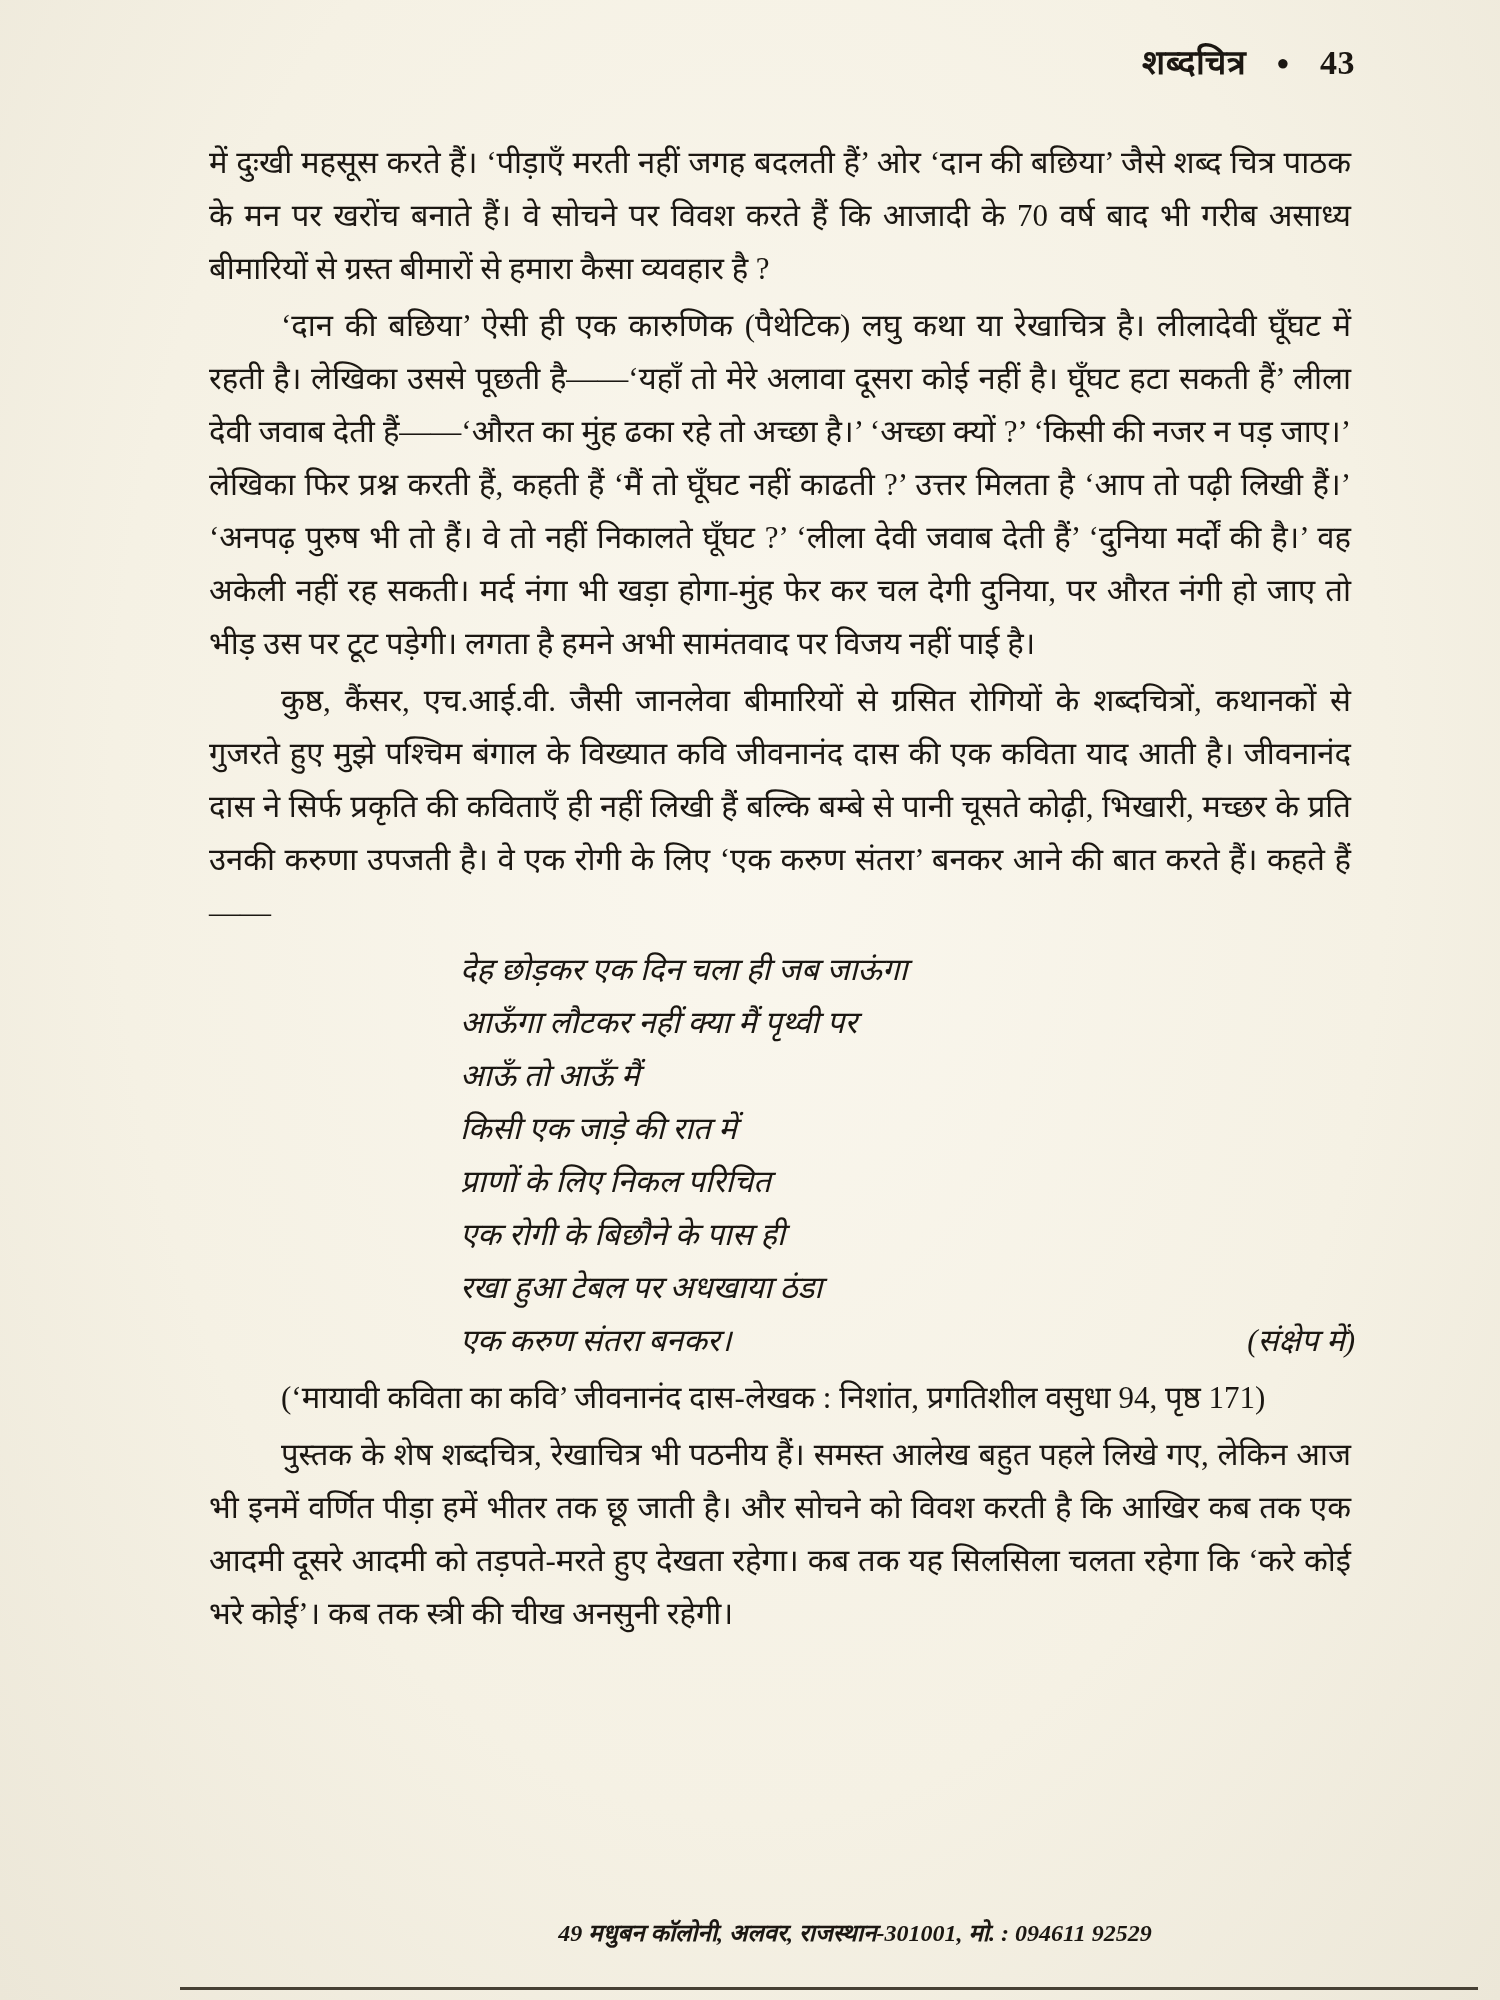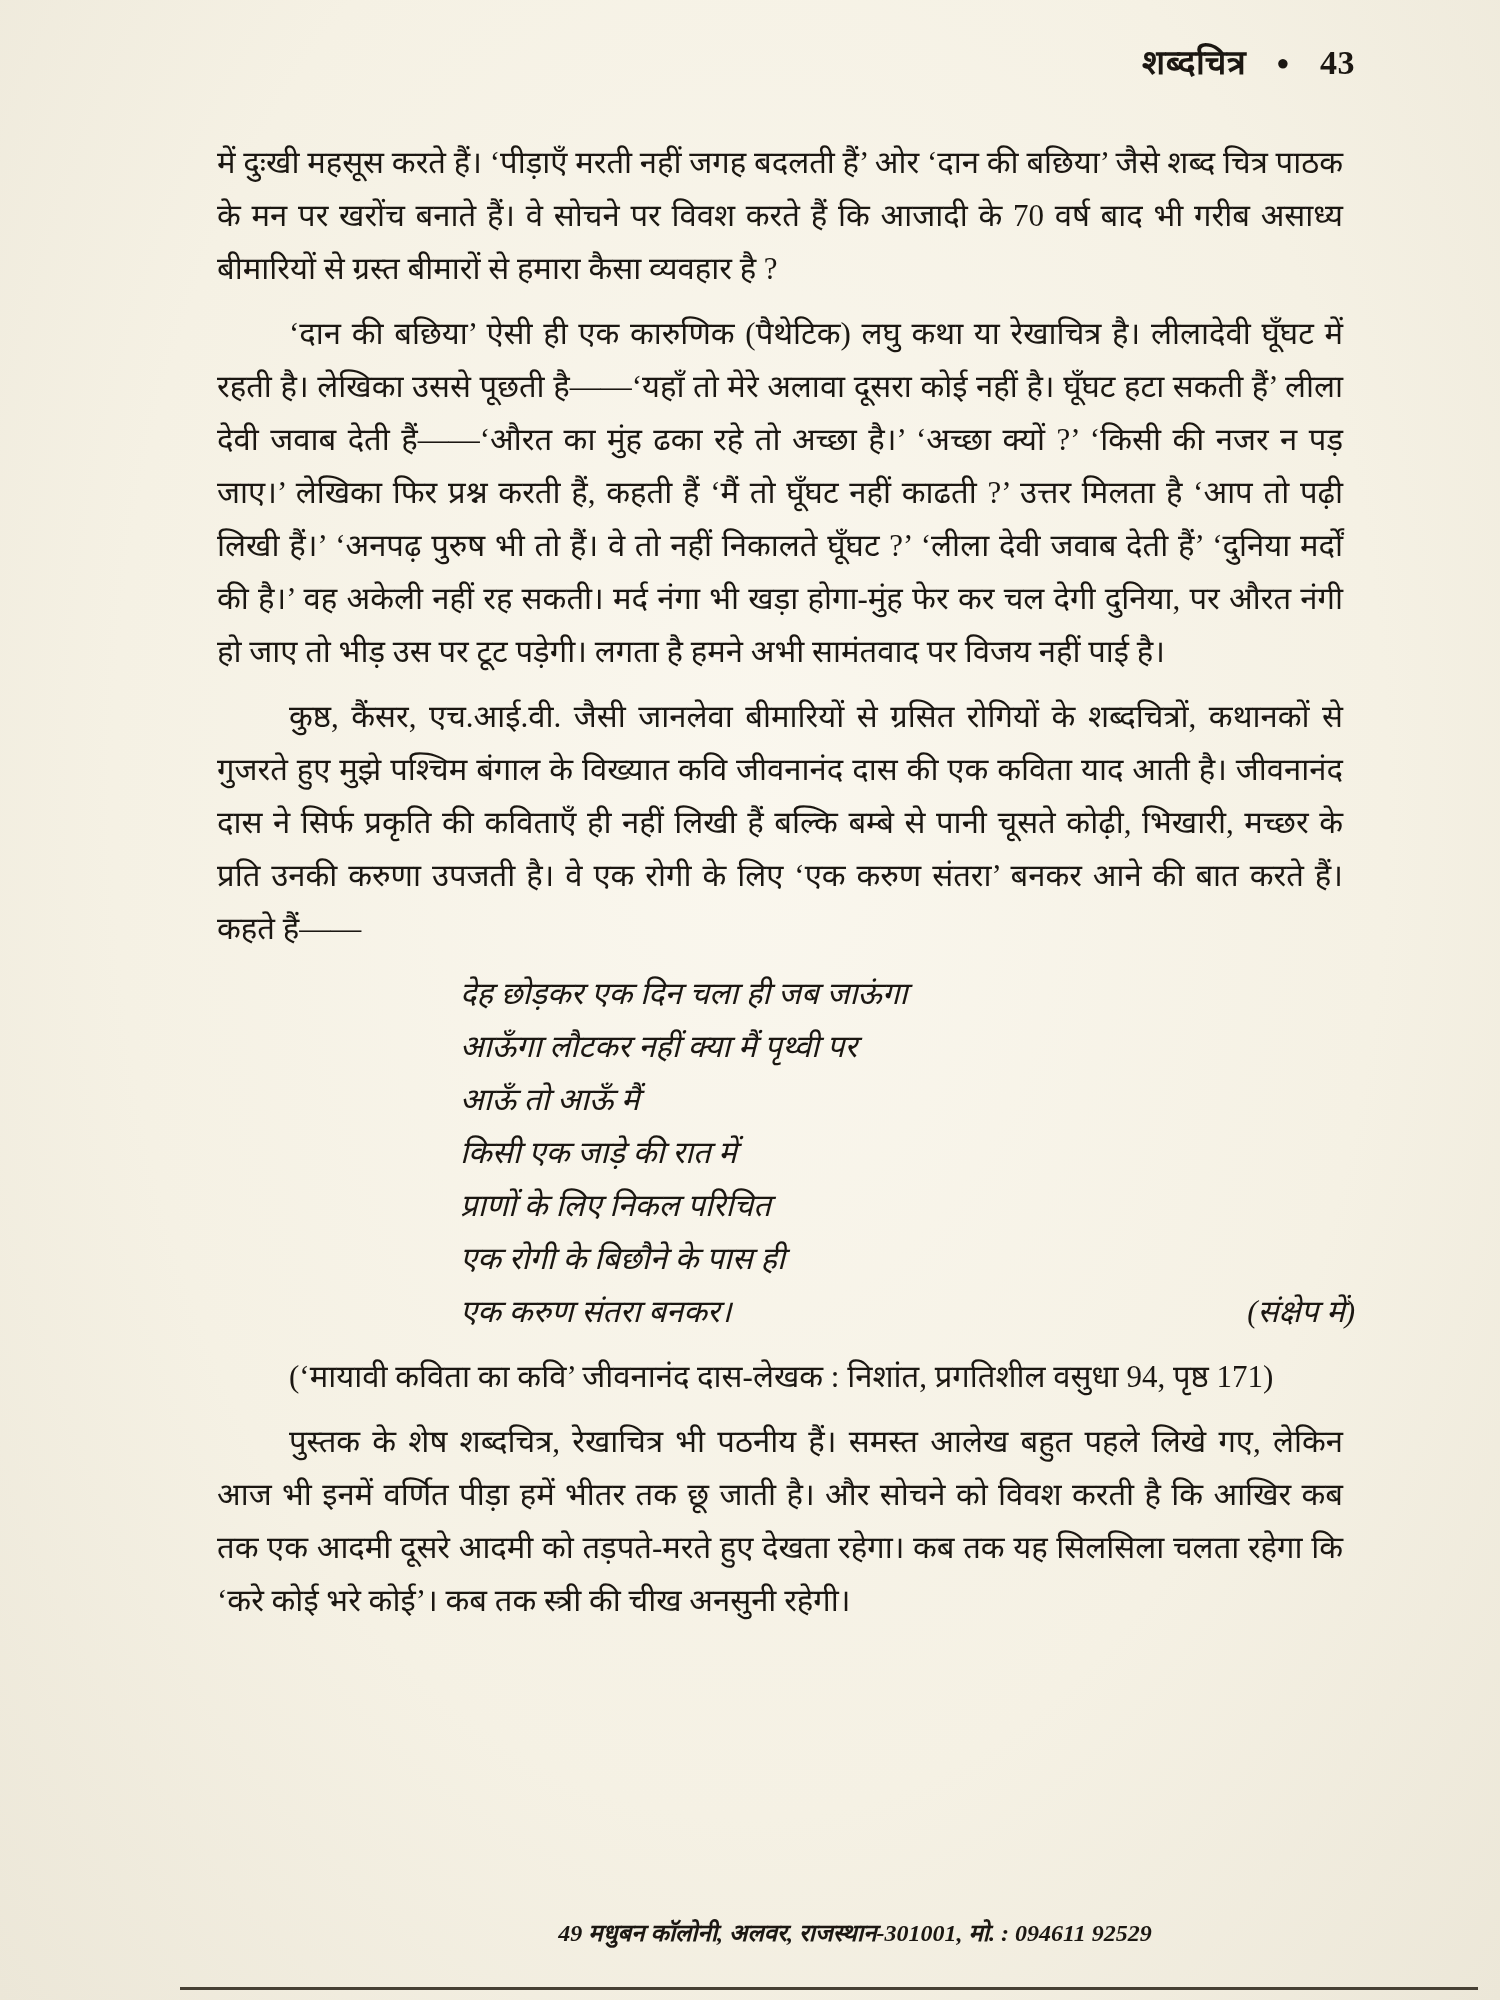--- a/index.html
+++ b/index.html
@@ -35,21 +35,21 @@
   .header-bullet {
     font-size: 22px;
     transform: translateY(-4px);
   }
   .body-text {
     font-size: 31px;
     line-height: 53px;
     text-align: justify;
   }
   p.para {
-    margin: 12px;
+    margin: 4px;
   }
   p.indent {
     text-indent: 72px;
     font-family: Liberation Serif, serif;
   }
   .poem {
     margin-left: 255px;
     font-style: italic;
     line-height: 53px;
   }
@@ -102,20 +102,21 @@
 
     <p class="para indent">कुष्ठ, कैंसर, एच.आई.वी. जैसी जानलेवा बीमारियों से ग्रसित रोगियों के शब्दचित्रों, कथानकों से गुजरते हुए मुझे पश्चिम बंगाल के विख्यात कवि जीवनानंद दास की एक कविता याद आती है। जीवनानंद दास ने सिर्फ प्रकृति की कविताएँ ही नहीं लिखी हैं बल्कि बम्बे से पानी चूसते कोढ़ी, भिखारी, मच्छर के प्रति उनकी करुणा उपजती है। वे एक रोगी के लिए ‘एक करुण संतरा’ बनकर आने की बात करते हैं। कहते हैं——</p>
 
     <div class="poem">
       <div class="poem-line">देह छोड़कर एक दिन चला ही जब जाऊंगा</div>
       <div class="poem-line">आऊँगा लौटकर नहीं क्या मैं पृथ्वी पर</div>
       <div class="poem-line">आऊँ तो आऊँ मैं</div>
       <div class="poem-line">किसी एक जाड़े की रात में</div>
       <div class="poem-line">प्राणों के लिए निकल परिचित</div>
       <div class="poem-line">एक रोगी के बिछौने के पास ही</div>
+      <div class="poem-line">रखा हुआ टेबल पर अधखाया ठंडा</div>
       <div class="poem-last-row">
         <span class="poem-line">एक करुण संतरा बनकर।</span>
         <span class="poem-note">(संक्षेप में)</span>
       </div>
     </div>
 
     <p class="para indent">(‘मायावी कविता का कवि’ जीवनानंद दास-लेखक : निशांत, प्रगतिशील वसुधा 94, पृष्ठ 171)</p>
 
     <p class="para indent">पुस्तक के शेष शब्दचित्र, रेखाचित्र भी पठनीय हैं। समस्त आलेख बहुत पहले लिखे गए, लेकिन आज भी इनमें वर्णित पीड़ा हमें भीतर तक छू जाती है। और सोचने को विवश करती है कि आखिर कब तक एक आदमी दूसरे आदमी को तड़पते-मरते हुए देखता रहेगा। कब तक यह सिलसिला चलता रहेगा कि ‘करे कोई भरे कोई’। कब तक स्त्री की चीख अनसुनी रहेगी।</p>
 

